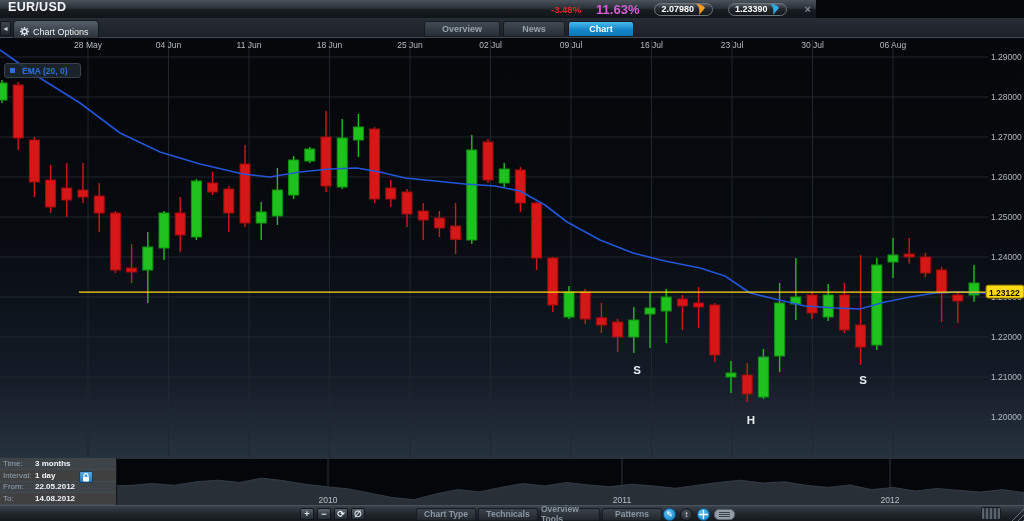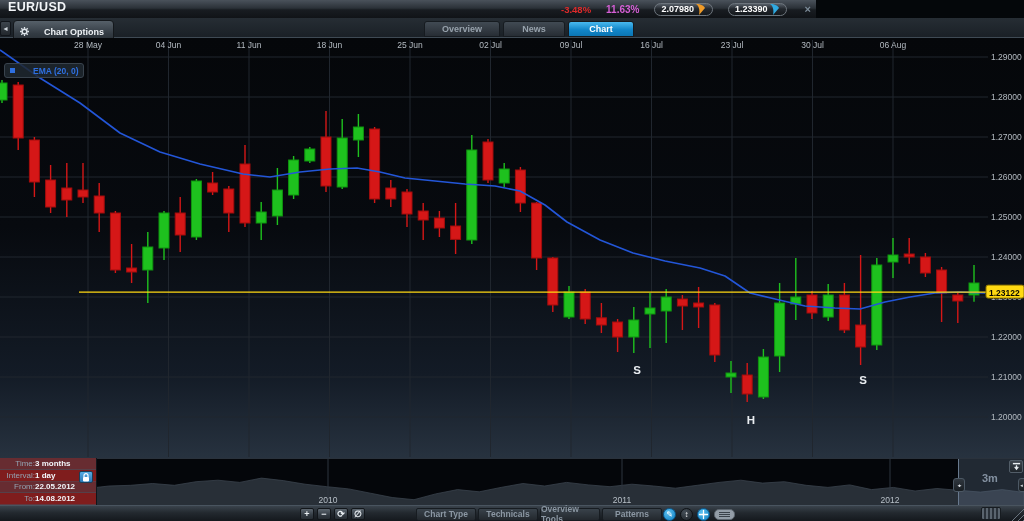--- a/index.html
+++ b/index.html
@@ -7,73 +7,73 @@
   body { font-family:"Liberation Sans", sans-serif; }
   .app { position:relative; width:1024px; height:521px; overflow:hidden; background:#04070a; }
 
   
   .topbar { position:absolute; left:0; top:0; width:816px; height:18px;
     background:linear-gradient(#4a525b 0%, #2b3138 45%, #181c21 55%, #101317 100%);
     display:flex; }
   .symbol-title { color:#f2f5f8; font-size:12.5px; font-weight:bold; margin-left:8px; letter-spacing:.3px; }
   .topbar-right { position:absolute; right:2px; top:0; height:18px; display:flex; align-items:center; gap:15px; }
   .pct-neg { color:#e02a2a; font-size:9.5px; font-weight:bold; }
-  .pct-mag { color:#d55fd5; font-size:10px; font-weight:bold; }
+  .pct-mag { color:#d55fd5; font-size:13px; font-weight:bold; }
   .quote-btn { position:relative; height:13px; display:flex; align-items:center;
     background:linear-gradient(#565e67, #23282e 45%, #14181c);
     border:1px solid #6d757d; border-radius:7px; padding:0 6px; }
   .quote-btn .qv { color:#fff; font-size:9px; font-weight:bold; }
   .quote-swoosh { width:10px; height:13px; margin-left:2px; }
   .close-x { color:#7d8c99; font-size:11px; font-weight:bold; padding:0 3px; cursor:default; }
 
   
   .tabrow { position:absolute; left:0; top:18px; width:1024px; height:20px;
     background:linear-gradient(#262d34, #1a2026); border-bottom:1px solid #3f4a54; }
   .collapse-btn { position:absolute; left:0; top:3px; width:11px; height:15px;
     background:linear-gradient(#3d454d,#22272c); border:1px solid #11151a; border-radius:2px;
     color:#cfd6dc; font-size:8px; line-height:13px; text-align:center; }
   .chart-options-btn { position:absolute; left:13px; top:2px; height:23px; padding:0 9px 0 6px;
     background:linear-gradient(#566069,#333b43 60%,#272d33); border:1px solid #14181c; border-radius:4px 4px 0 0;
-    display:flex; align-items:center; gap:15px; color:#eef2f5; font-size:9px; font-weight:bold; }
+    display:flex; align-items:center; gap:4px; color:#eef2f5; font-size:9px; font-weight:normal; }
   .tabs-center { position:absolute; left:424px; top:3px; display:flex; gap:3px; }
   .tab { height:16px; border-radius:3px 3px 0 0; border:1px solid #161b20;
     background:linear-gradient(#414a53,#272d34); color:#97a2ac; font-size:9px; font-weight:bold;
     display:flex; align-items:center; justify-content:center; }
   .tab.overview { width:76px; } .tab.news { width:62px; } .tab.chart-t { width:66px; }
   .tab.active { background:linear-gradient(#49b9ef,#1286c9 55%,#0b76b4); color:#fff; }
 
   
   .chart-bg { position:absolute; left:0; top:38px; width:1024px; height:420px;
     background:linear-gradient(#05070a 0%, #070a0f 45%, #131b26 80%, #27323f 100%); }
   #chart-svg { position:absolute; left:0; top:0; width:1024px; height:521px; }
-  .ema-legend { position:absolute; left:4px; top:63px; height:15px; padding:0 4px 0 5px;
+  .ema-legend { position:absolute; left:4px; top:63px; height:15px; padding:0 12px 0 5px;
     background:rgba(32,40,48,.85); border:1px solid #39434d; border-radius:3px;
-    display:flex; align-items:center; gap:18px; color:#2e6fe0; font-size:8.5px; font-weight:bold; }
+    display:flex; align-items:center; gap:7px; color:#2e6fe0; font-size:8.5px; font-weight:bold; }
   .ema-bullet { width:5px; height:5px; background:#2e6fe0; display:inline-block; }
 
   
   .navigator { position:absolute; left:0; top:458px; width:1024px; height:47px;
     background:#04060a; border-top:1px solid #2a323c; }
   #nav-svg { position:absolute; left:0; top:0; width:1024px; height:47px; }
   .nav-selection { position:absolute; left:958px; top:0; width:66px; height:47px;
     background:rgba(96,116,140,.32); border-left:1px solid #68798e; }
   .sel-label { position:absolute; left:23px; top:13px; color:#8390a0; font-size:11px; font-weight:bold; }
   .sel-handle-l { position:absolute; left:-6px; top:19px; width:12px; height:14px;
     background:linear-gradient(#30373f,#191e23); border:1px solid #4c5864; border-radius:3px;
     color:#d7dde2; font-size:5px; line-height:12px; text-align:center; letter-spacing:-1px; }
   .sel-handle-r { position:absolute; right:-1px; top:19px; width:7px; height:14px;
     background:linear-gradient(#30373f,#191e23); border:1px solid #4c5864; border-radius:3px 0 0 3px;
     color:#d7dde2; font-size:5px; line-height:12px; text-align:center; }
   .snapshot-btn { position:absolute; right:1px; top:1px; width:14px; height:13px;
     background:linear-gradient(#3c444d,#1f252b); border:1px solid #525d68; border-radius:2px;
     display:flex; align-items:center; justify-content:center; }
 
   
-  .info-panel { position:absolute; left:0; top:458px; width:97px; height:47px;
-    background:#7f1d1d; border-right:1px solid #11161b; font-size:8px;text-align:right; }
+  .info-panel { position:absolute; left:0; top:458px; width:117px; height:47px;
+    background:#404040; border-right:1px solid #11161b; font-size:8px; }
   .info-row { height:11.75px; display:flex; align-items:center; border-bottom:1px solid rgba(70,84,98,.5); }
   .info-row:nth-child(odd) { background:rgba(60,74,88,.35); }
   .info-label { color:#93a3b2; width:35px; padding-left:3px; }
   .info-value { color:#f2f6fa; font-weight:bold; }
   .lock-btn { position:absolute; left:79px; top:13px; width:14px; height:12px;
     background:linear-gradient(#57ace4,#2a77b6); border:1px solid #1b3e57; border-radius:2px;
     display:flex; align-items:center; justify-content:center; }
 
   
   .bottombar { position:absolute; left:0; top:505px; width:1024px; height:16px;
@@ -456,31 +456,20 @@
   <div class="navigator">
     <svg id="nav-svg" viewBox="0 0 1024 47">
         <polygon points="0,47 0.0,34.2 21.8,32.0 43.6,29.9 65.4,28.8 87.1,29.5 108.9,27.0 130.7,26.3 152.5,24.5 174.3,26.3 196.1,22.7 217.9,21.2 239.7,23.4 261.4,19.1 283.2,21.6 305.0,25.2 326.8,27.7 348.6,29.9 370.4,34.2 392.2,38.5 414.0,40.7 435.7,34.9 457.5,30.6 479.3,32.8 501.1,28.4 522.9,24.5 544.7,27.0 566.5,23.4 588.3,25.9 610.0,27.7 631.8,25.2 653.6,27.0 675.4,29.2 697.2,26.3 719.0,23.4 740.8,21.2 762.6,24.1 784.3,22.7 806.1,26.3 827.9,28.4 849.7,25.9 871.5,30.6 893.3,28.4 915.1,32.0 936.9,29.5 958.6,31.3 980.4,33.1 1002.2,30.6 1024.0,33.5 1024,47" fill="#282f37" stroke="#3a434d" stroke-width="0.8"></polygon>
         <line x1="328" y1="0" x2="328" y2="47" stroke="#2c343e" stroke-width="1"></line>
         <text x="328" y="44" fill="#b8c0c8" font-size="8.5" font-family="Liberation Sans, sans-serif" text-anchor="middle">2010</text>
         <line x1="622" y1="0" x2="622" y2="47" stroke="#2c343e" stroke-width="1"></line>
         <text x="622" y="44" fill="#b8c0c8" font-size="8.5" font-family="Liberation Sans, sans-serif" text-anchor="middle">2011</text>
         <line x1="890" y1="0" x2="890" y2="47" stroke="#2c343e" stroke-width="1"></line>
         <text x="890" y="44" fill="#b8c0c8" font-size="8.5" font-family="Liberation Sans, sans-serif" text-anchor="middle">2012</text>
       </svg>
-    <div class="nav-selection">
-      <span class="sel-label">3m</span>
-      <div class="sel-handle-l">◂▸</div>
-      <div class="sel-handle-r">◂</div>
-      <div class="snapshot-btn">
-        <svg width="9" height="9" viewBox="0 0 10 10">
-          <rect x="1" y="1" width="8" height="1.6" fill="#e8edf1"></rect>
-          <path d="M5,3.5 L5,7 M3,5.5 L5,8 L7,5.5" stroke="#e8edf1" stroke-width="1.4" fill="none"></path>
-        </svg>
-      </div>
-    </div>
   </div>
 
   <div class="info-panel">
     <div class="info-row">
       <span class="info-label">Time:</span>
       <span class="info-value">3 months</span>
     </div>
     <div class="info-row">
       <span class="info-label">Interval:</span>
       <span class="info-value">1 day</span>

